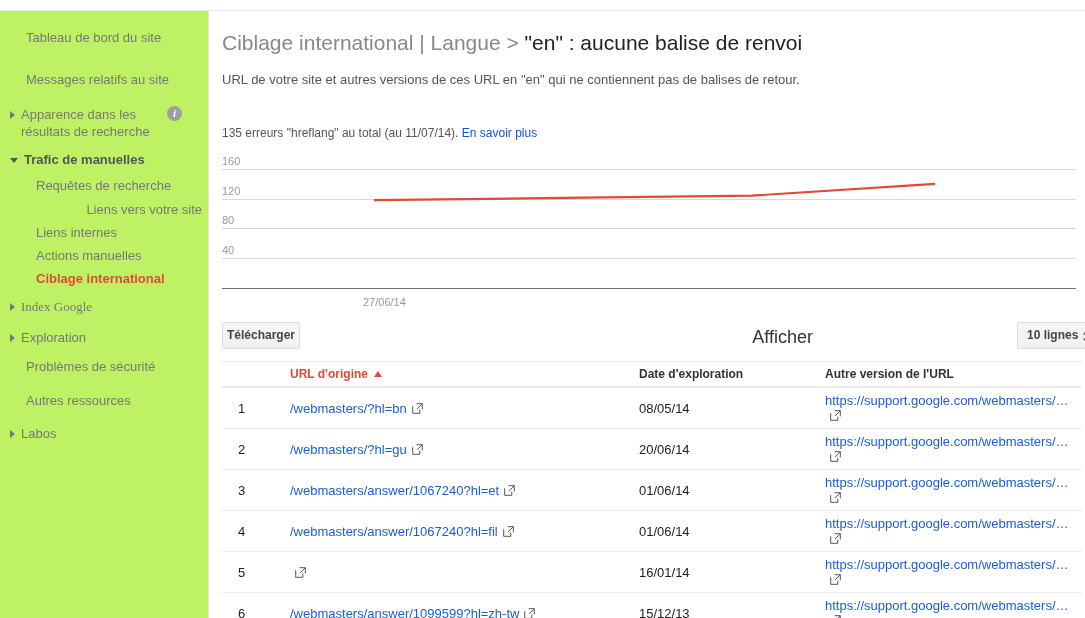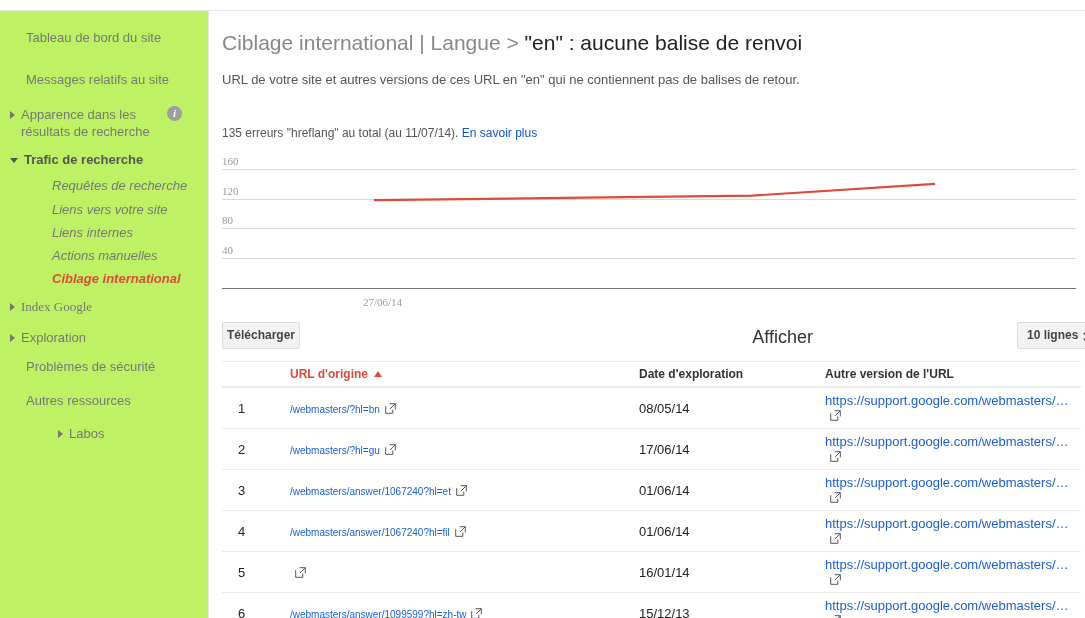--- a/index.html
+++ b/index.html
@@ -37,21 +37,21 @@
     align-items: flex-start;
     font-size: 13px;
     color: #777;
     line-height: 17px;
     cursor: pointer;
     padding-right: 6px;
   }
   .nav-item .label { display:block; }
   .nav-item.lvl0 { padding-left: 26px; }
   .nav-item.lvl0.hasarrow { padding-left: 10px; }
-  .nav-item.lvl1 { padding-left: 52px; font-style: italic; }
+  .nav-item.lvl1 { padding-left: 36px; }
   .nav-item.bold > .label { font-weight: bold; color: #555; }
   .nav-item.current > .label { color: #dd4b39; font-weight: bold; }
   .arrow-r, .arrow-d {
     display: inline-block;
     width: 0; height: 0;
     margin-right: 6px;
     flex: 0 0 auto;
     position: relative;
   }
   .arrow-r {
@@ -101,21 +101,21 @@
   }
   .chart-caption {
     position: absolute; left: 13px; top: 115px;
     font-size: 12px; color: #555;
     white-space: nowrap;
   }
   .chart-caption a { color: #1155cc; text-decoration: none; }
   
   #chart {
     position: absolute; left: 13px; top: 137px;
-    width: 854px; height: 165px; font-family: Liberation Serif, serif;
+    width: 854px; height: 165px;
   }
   .gridline {
     position: absolute; left: 0; width: 854px; height: 1px;
     background: #d9d9d9;
   }
   .axisline {
     position: absolute; left: 0; width: 854px; height: 1px;
     background: #717171;
   }
   .ytick {
@@ -172,21 +172,21 @@
     display: flex;
     align-items: center;
     gap: 36px;
   }
   .trow.header {
     height: 26px;
     border-top: 1px solid #ebebeb;
     border-bottom: 1px solid #ebebeb;
   }
   .c-num   { width: 32px; padding-left: 16px; font-size: 13px; color: #222; }
-  .c-url   { width: 313px; font-size: 10px; }
+  .c-url   { width: 313px; font-size: 13px; }
   .c-date  { width: 150px; font-size: 13px; color: #222; }
   .c-other { flex: 1; font-size: 13px; }
   .th {
     font-size: 12px; font-weight: bold; color: #333;
     white-space: nowrap;
   }
   .th.sorted { color: #dd4b39; }
   .sort-caret {
     display: inline-block;
     width: 0; height: 0;
@@ -219,26 +219,26 @@
       <div class="nav-item lvl0" style="position: absolute; left: 0px; top: 60px; width: 208px;">
         <span class="label">Messages relatifs au site</span>
       </div>
       <div class="nav-item lvl0 hasarrow" style="position: absolute; left: 0px; top: 95px; width: 208px;">
         <span class="arrow-r"></span>
         <span class="label" style="max-width: 140px;">Apparence dans les résultats de recherche</span>
         <span class="info-icon">i</span>
       </div>
       <div class="nav-item lvl0 hasarrow bold" style="position: absolute; left: 0px; top: 140px; width: 208px;">
         <span class="arrow-d"></span>
-        <span class="label">Trafic de recherche</span>
+        <span class="label">Trafic de manuelles</span>
       </div>
       <div class="nav-item lvl1" style="position: absolute; left: 0px; top: 166px; width: 208px;">
         <span class="label">Requêtes de recherche</span>
       </div>
-      <div class="nav-item lvl1" style="position: absolute; left: 0px; top: 190px; width: 208px;">
+      <div class="nav-item lvl1" style="position: absolute; left: 0px; top: 190px; width: 208px; justify-content: flex-end;">
         <span class="label">Liens vers votre site</span>
       </div>
       <div class="nav-item lvl1" style="position: absolute; left: 0px; top: 213px; width: 208px;">
         <span class="label">Liens internes</span>
       </div>
       <div class="nav-item lvl1" style="position: absolute; left: 0px; top: 236px; width: 208px;">
         <span class="label">Actions manuelles</span>
       </div>
       <div class="nav-item lvl1 current" style="position: absolute; left: 0px; top: 259px; width: 208px;">
         <span class="label">Ciblage international</span>
@@ -250,21 +250,21 @@
       <div class="nav-item lvl0 hasarrow" style="position: absolute; left: 0px; top: 318px; width: 208px;">
         <span class="arrow-r"></span>
         <span class="label">Exploration</span>
       </div>
       <div class="nav-item lvl0" style="position: absolute; left: 0px; top: 347px; width: 208px;">
         <span class="label">Problèmes de sécurité</span>
       </div>
       <div class="nav-item lvl0" style="position: absolute; left: 0px; top: 381px; width: 208px;">
         <span class="label">Autres ressources</span>
       </div>
-      <div class="nav-item lvl0 hasarrow" style="position: absolute; left: 0px; top: 414px; width: 208px; margin-left: 48px;">
+      <div class="nav-item lvl0 hasarrow" style="position: absolute; left: 0px; top: 414px; width: 208px;">
         <span class="arrow-r"></span>
         <span class="label">Labos</span>
       </div>
     </div>
   <div class="sidebar-divider"></div>
 
   <div id="main">
 
     <div class="page-title">
       <span>Ciblage international | Langue &gt; </span><span class="dark">"en" : aucune balise de renvoi</span>
@@ -328,21 +328,21 @@
               <path d="M10.3 0.7 L5.1 5.9" fill="none" stroke="#555" stroke-width="1"></path>
             </svg></div>
         </div>
         <div class="trow">
           <div class="c-num">2</div>
           <div class="c-url"><a class="link" href="#">/webmasters/?hl=gu</a><svg width="11" height="11" viewBox="0 0 11 11" class="ext-ico">
               <path d="M0.7 3.2 L0.7 10.3 L7.8 10.3 L7.8 6.6" fill="none" stroke="#555" stroke-width="1"></path>
               <path d="M4.6 0.7 L10.3 0.7 L10.3 6.4" fill="none" stroke="#555" stroke-width="1"></path>
               <path d="M10.3 0.7 L5.1 5.9" fill="none" stroke="#555" stroke-width="1"></path>
             </svg></div>
-          <div class="c-date">17/06/14</div>
+          <div class="c-date">20/06/14</div>
           <div class="c-other"><a class="link truncate" href="#">https://support.google.com/webmasters/…</a><svg width="11" height="11" viewBox="0 0 11 11" class="ext-ico">
               <path d="M0.7 3.2 L0.7 10.3 L7.8 10.3 L7.8 6.6" fill="none" stroke="#555" stroke-width="1"></path>
               <path d="M4.6 0.7 L10.3 0.7 L10.3 6.4" fill="none" stroke="#555" stroke-width="1"></path>
               <path d="M10.3 0.7 L5.1 5.9" fill="none" stroke="#555" stroke-width="1"></path>
             </svg></div>
         </div>
         <div class="trow">
           <div class="c-num">3</div>
           <div class="c-url"><a class="link" href="#">/webmasters/answer/1067240?hl=et</a><svg width="11" height="11" viewBox="0 0 11 11" class="ext-ico">
               <path d="M0.7 3.2 L0.7 10.3 L7.8 10.3 L7.8 6.6" fill="none" stroke="#555" stroke-width="1"></path>

